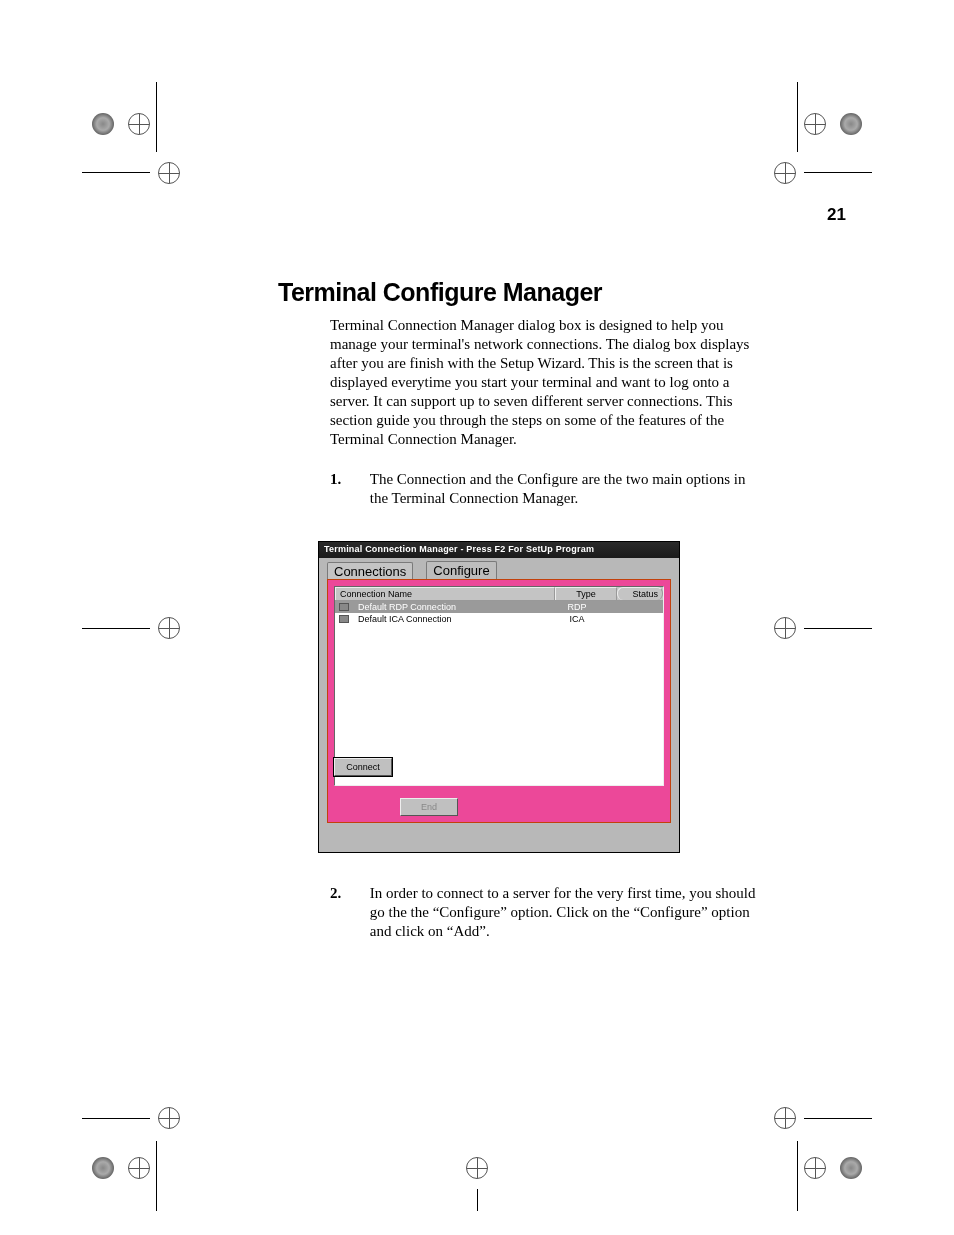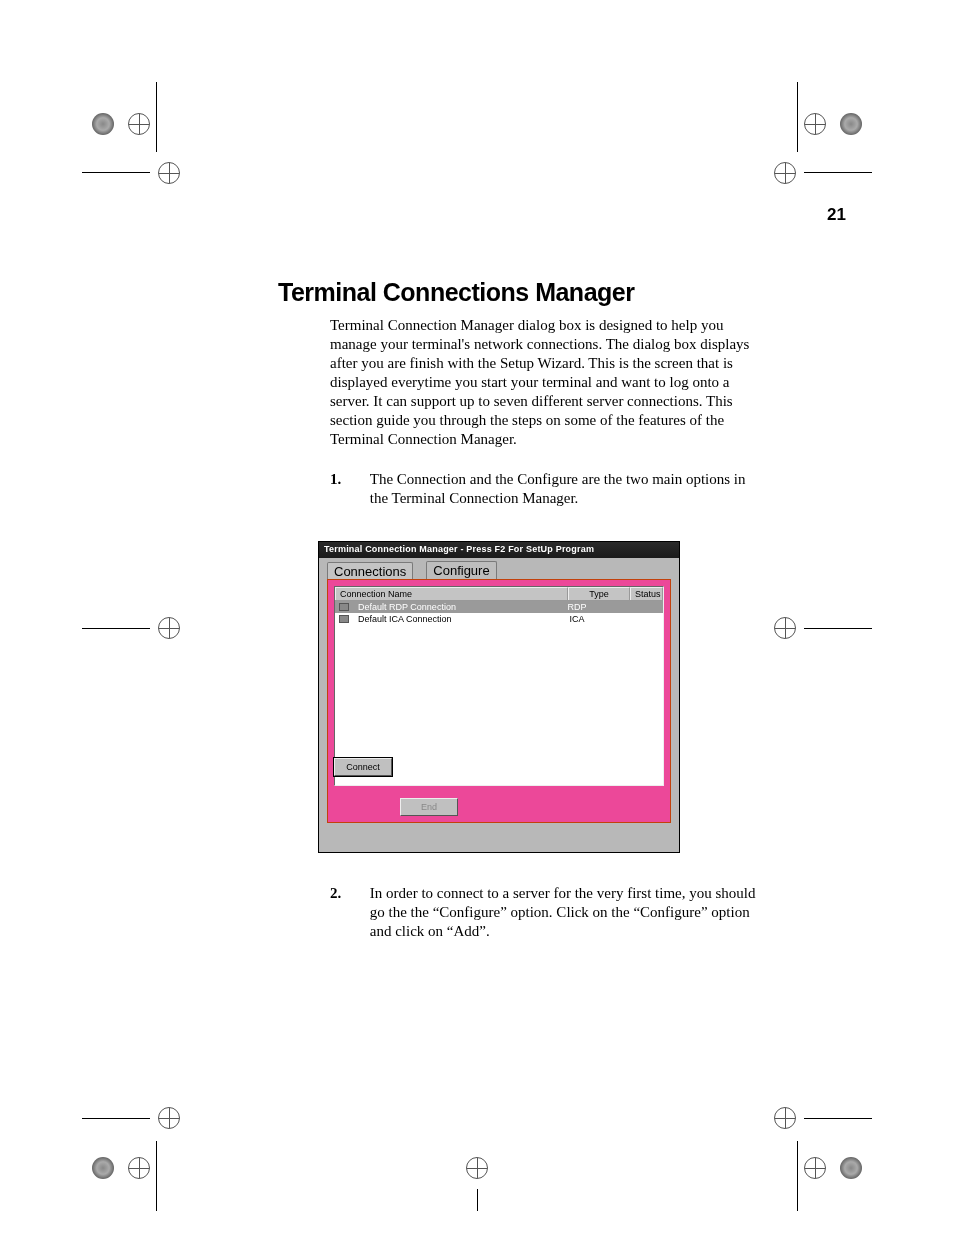--- a/index.html
+++ b/index.html
@@ -141,21 +141,21 @@
     font-size: 9px;
   }
   .list-head .col {
     padding: 1px 4px;
     border-right: 1px solid #999;
     border-top: 1px solid #eee;
     border-left: 1px solid #eee;
   }
   .c-name { flex: 1 1 auto; }
   .c-type { width: 62px; text-align: center;}
-  .c-status { width: 33px; text-align: left;}
+  .c-status { width: 46px; text-align: right; border-radius: 6px;}
   .list-row {
     display: flex;
     font-size: 9px;
     padding: 0 0;
   }
   .list-row .cell { padding: 1px 4px; }
   .list-row .c-name-cell { flex: 1 1 auto; display: flex; align-items: center; gap: 9px;}
   .list-row .c-type-cell { width: 62px; text-align: center;}
   .list-row .c-status-cell { width: 55px; }
   .row-sel { background: #9a9a9a; color: #fff; }
@@ -218,21 +218,21 @@
 
   <div class="reg-mark" style="top:617px; right:158px;"></div>
   <div class="crop-line h" style="top:628px; right:82px; width:68px;"></div>
 
   <div class="reg-mark" style="bottom:56px; left:466px;"></div>
   <div class="crop-line v" style="bottom:24px; left:477px; height:22px;"></div>
 </div>
 
 <div class="page-num">21</div>
 
-<h2 class="section-title">Terminal Connections Manager</h2>
+<h2 class="section-title">Terminal Configure Manager</h2>
 
 <p class="intro">Terminal Connection Manager dialog box is designed to help you manage your terminal's network connections. The dialog box displays after you are finish with the Setup Wizard.  This is the screen that is displayed everytime you start your terminal and want to log onto a server. It can support up to seven different server connections.  This section guide you through the steps on some of the features of the Terminal Connection Manager.</p>
 
 <div class="step step1">
   <span class="num">1.</span>
   <span class="txt">The Connection and the Configure are the two main options in the Terminal Connection Manager.</span>
 </div>
 
 <div class="dialog">
   <div class="titlebar">Terminal Connection Manager - Press F2 For SetUp Program</div>

